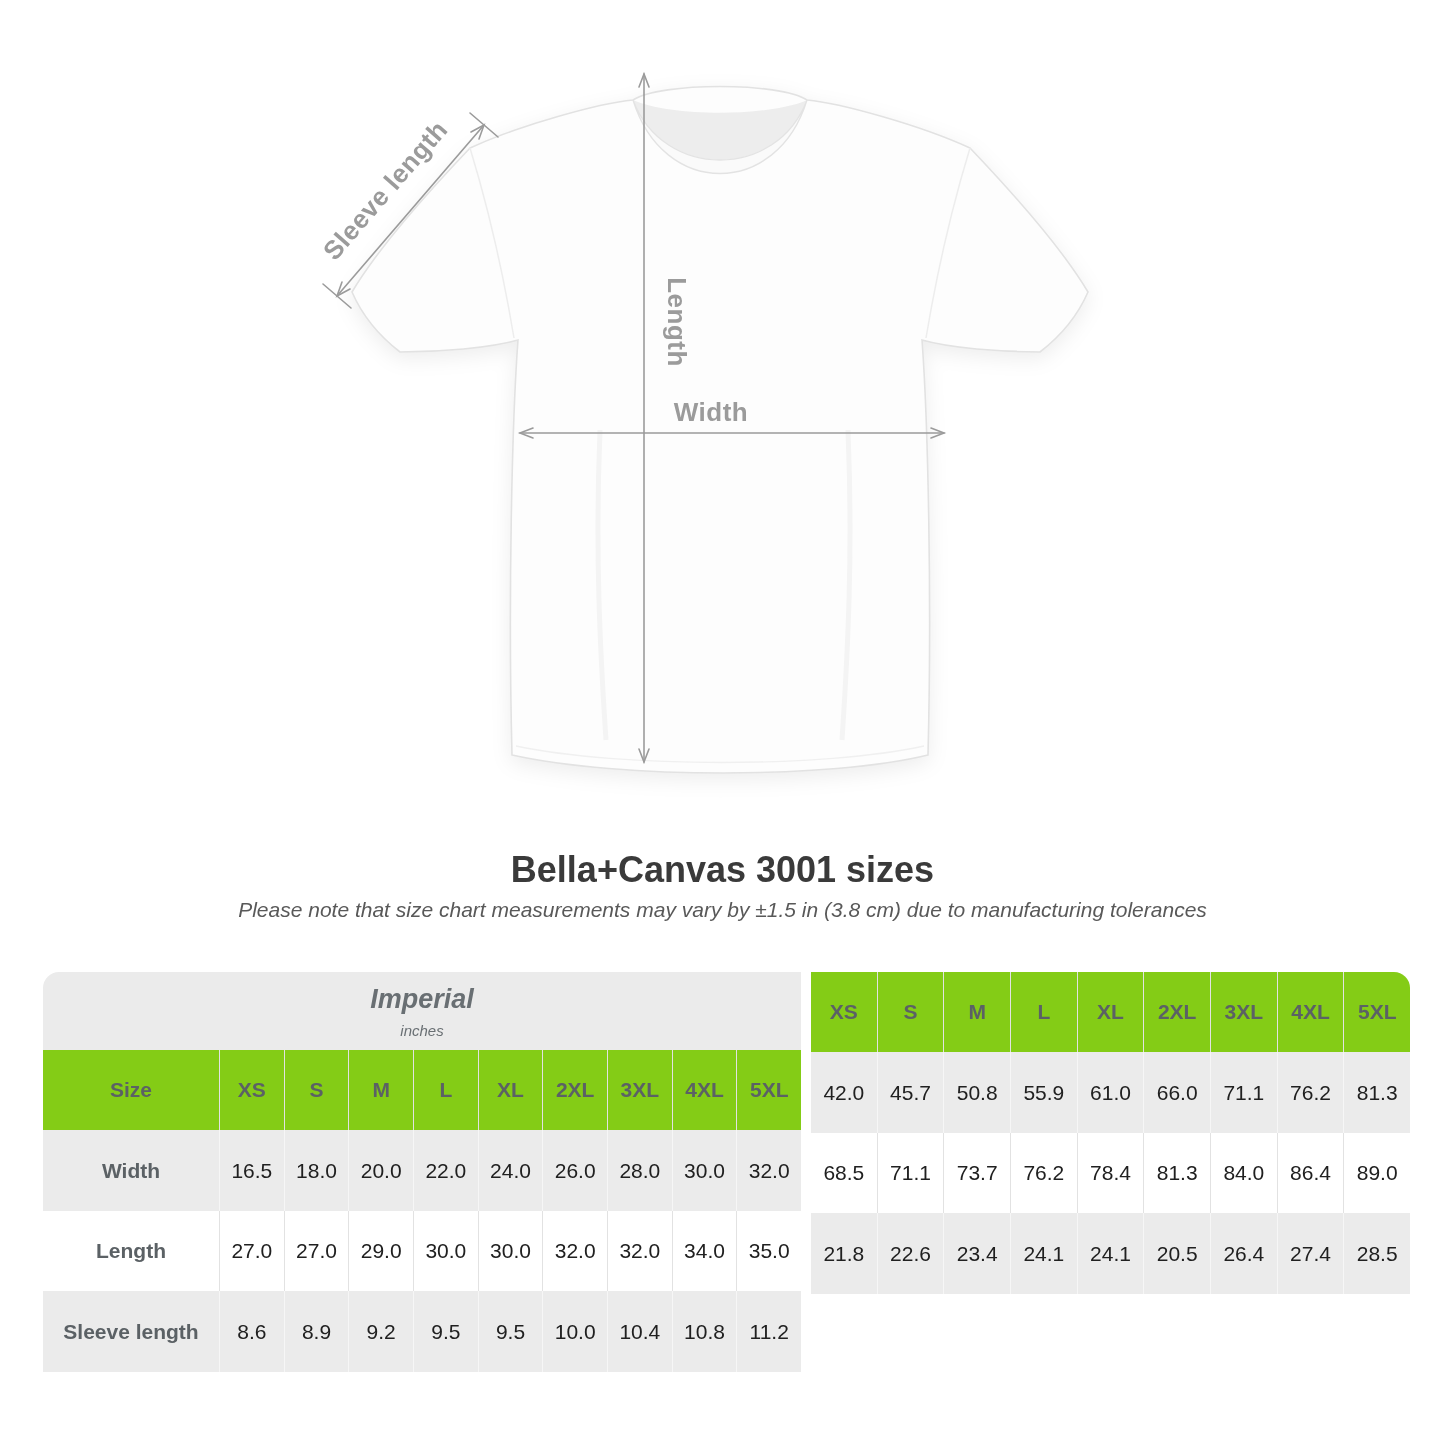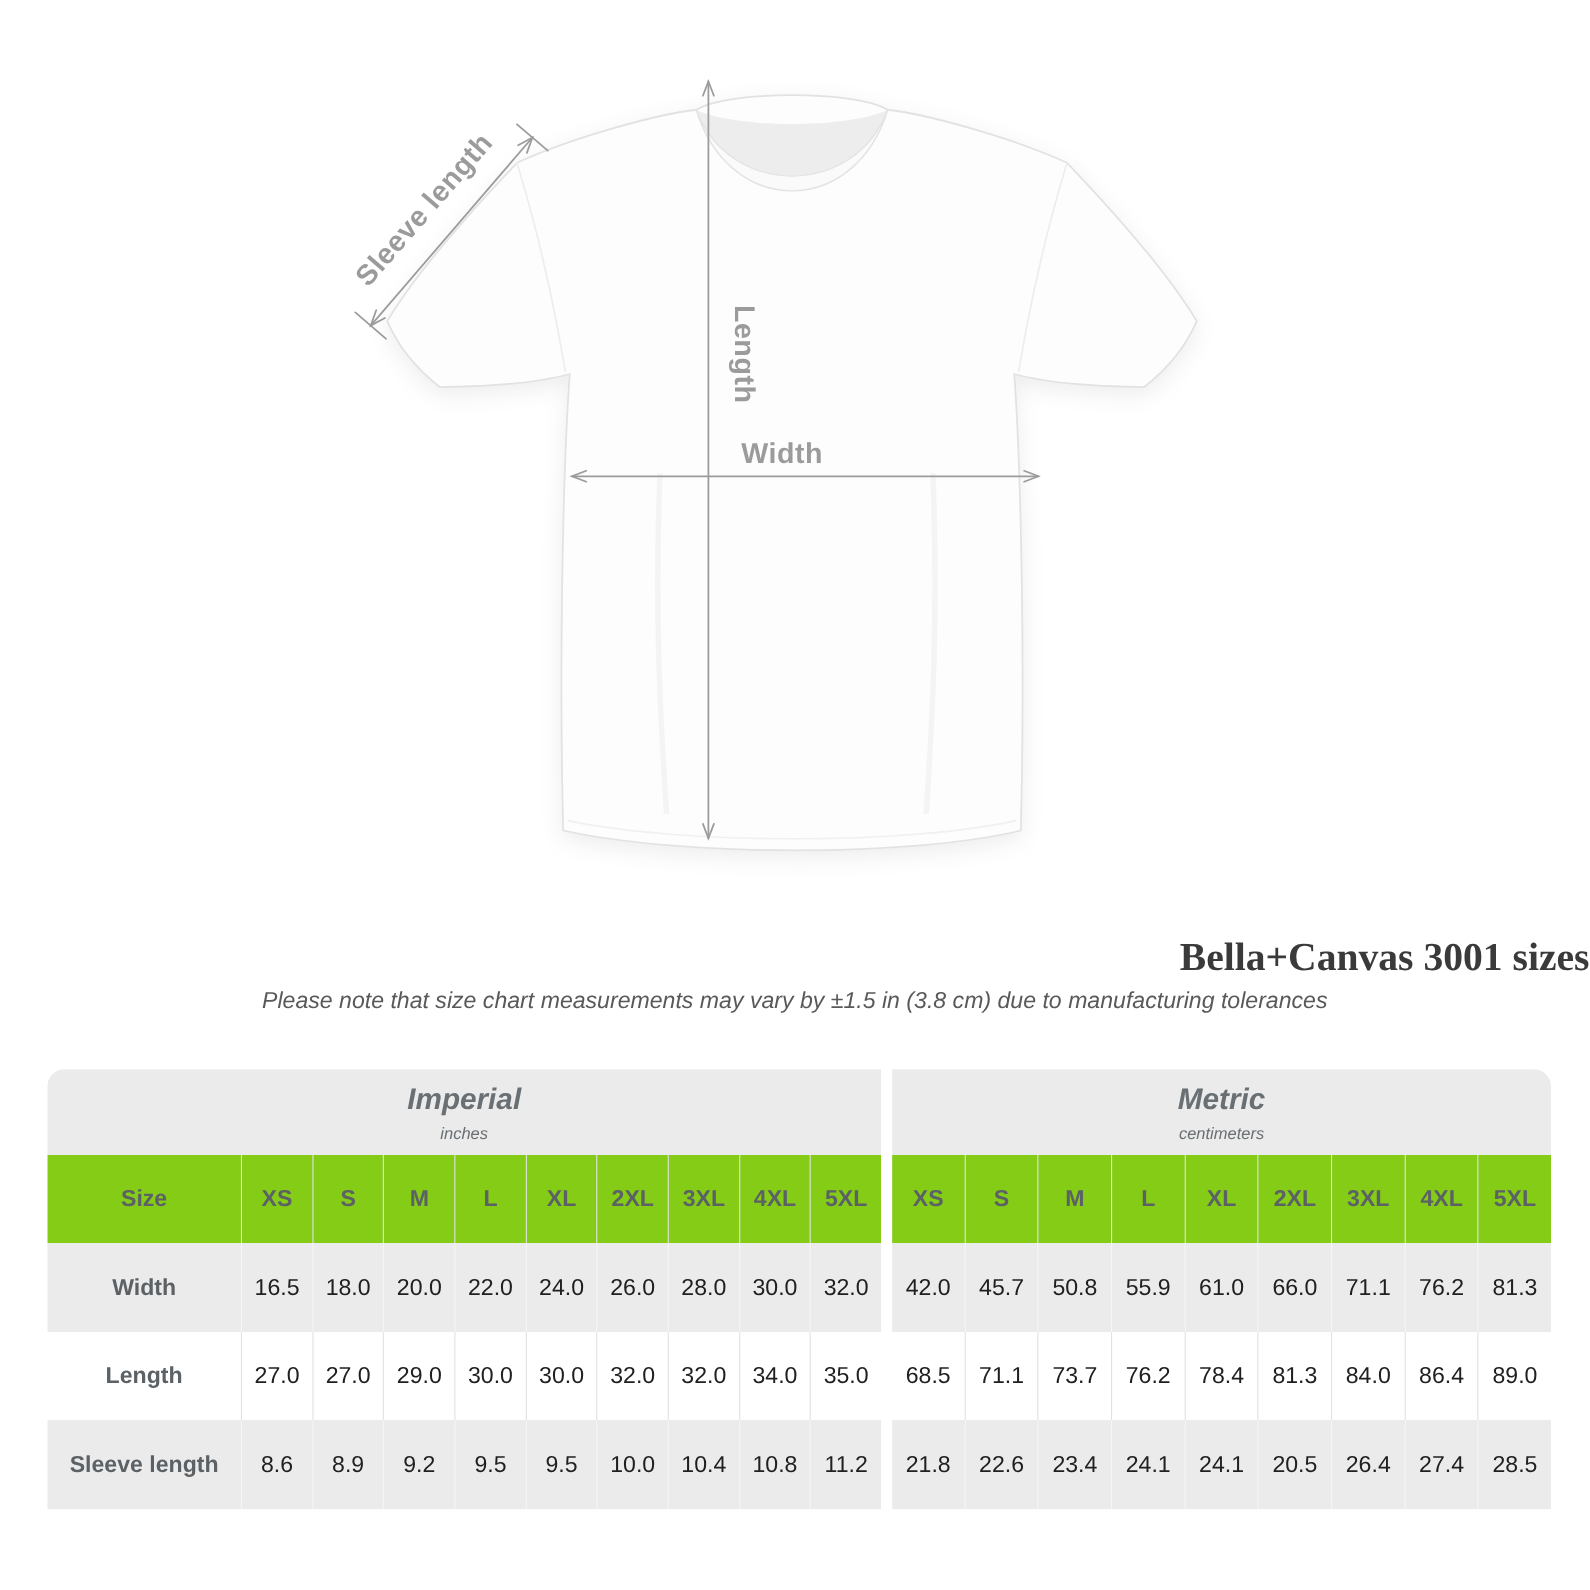--- a/index.html
+++ b/index.html
@@ -11,22 +11,22 @@
 
   
   .figure { position:absolute; left:0; top:0; }
   .shirt-body { fill:#fdfdfd; stroke:#e2e2e2; stroke-width:1.6; }
   .soft { filter: drop-shadow(0 6px 10px rgba(0,0,0,0.07)); }
   .ann-line { stroke:#9b9b9b; stroke-width:1.6; fill:none; stroke-linecap:round; }
   .ann-text { fill:#9b9b9b; font-weight:bold; font-size:26px; letter-spacing:.5px; }
 
   
   .title {
-    position:absolute; top:849px; left:0; width:1445px; text-align:right;
-    font-size:36px; font-weight:bold; color:#3a3a3a;font-family:Liberation Serif, serif;
+    position:absolute; top:849px; left:0; width:1445px; text-align:center;
+    font-size:36px; font-weight:bold; color:#3a3a3a;
   }
   .subtitle {
     position:absolute; top:898px; left:0; width:1445px; text-align:center;
     font-size:21px; font-style:italic; color:#595959;
   }
 
   
   .size-table { position:absolute; left:43px; top:972px; width:1367px; height:425px; }
   .half { position:absolute; top:0; height:425px; overflow:hidden; }
   .half.left  { left:0;     width:758px; border-radius:16px 0 0 16px; }
@@ -172,24 +172,20 @@
       <div class="cell">9.5</div>
       <div class="cell">9.5</div>
       <div class="cell">10.0</div>
       <div class="cell">10.4</div>
       <div class="cell">10.8</div>
       <div class="cell">11.2</div>
     </div>
   </div>
 
   <div class="half right">
-    <div class="trow hdr">
-      <div class="h1">Metric</div>
-      <div class="h2">centimeters</div>
-    </div>
 
     <div class="trow r-size">
       <div class="cell szh">XS</div>
       <div class="cell szh">S</div>
       <div class="cell szh">M</div>
       <div class="cell szh">L</div>
       <div class="cell szh">XL</div>
       <div class="cell szh">2XL</div>
       <div class="cell szh">3XL</div>
       <div class="cell szh">4XL</div>

